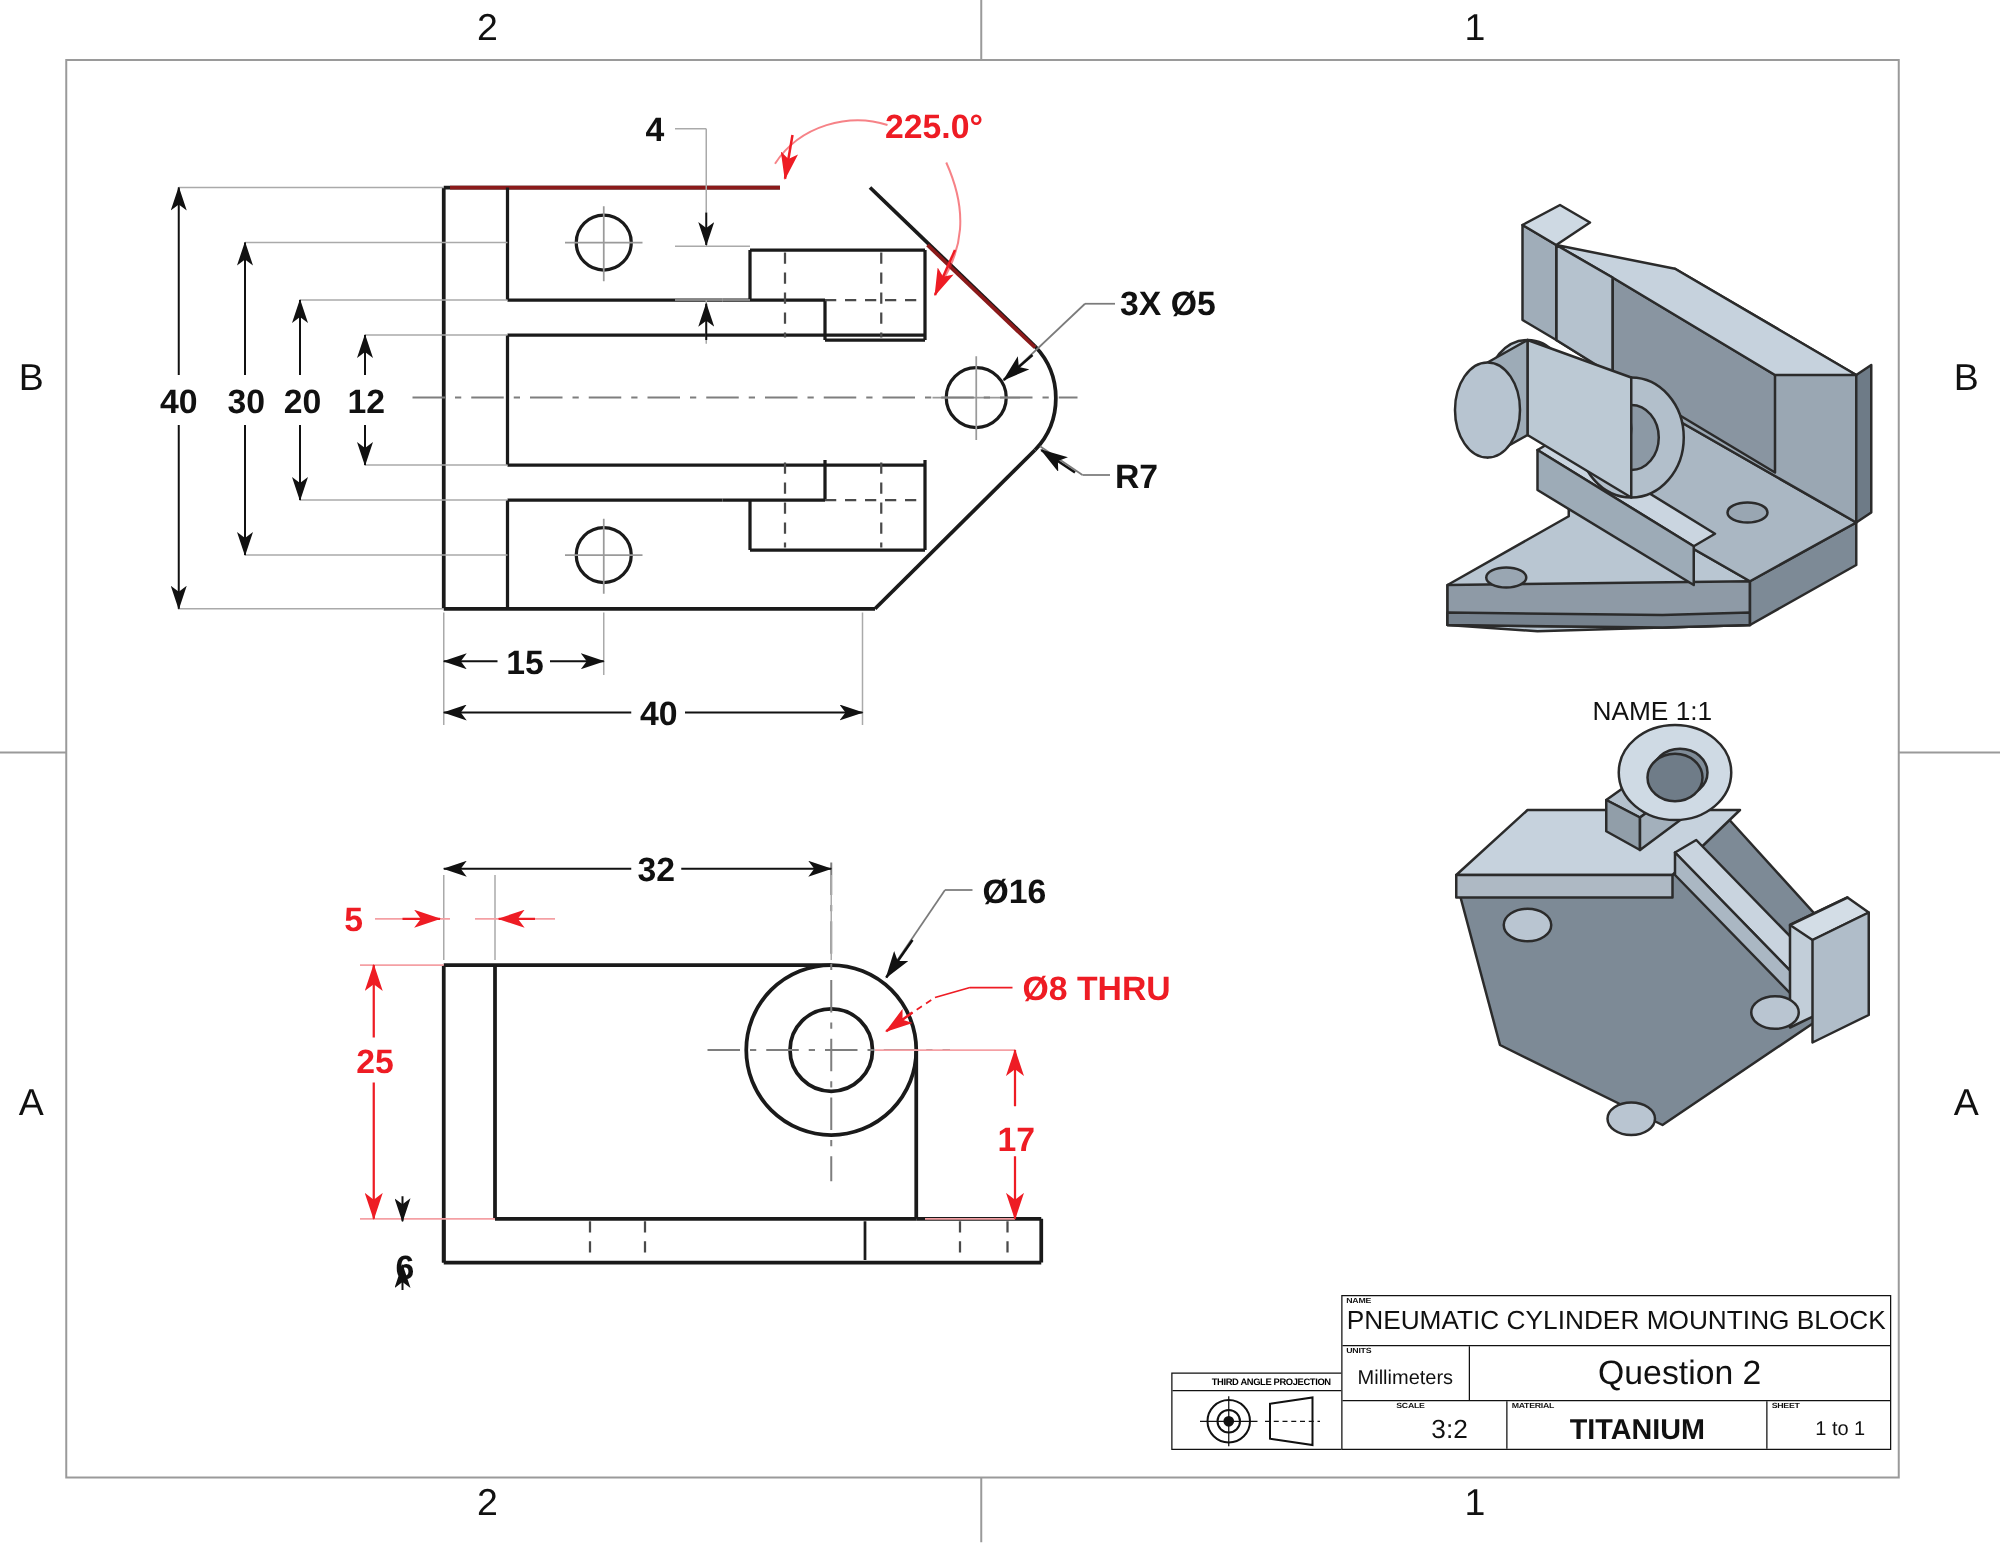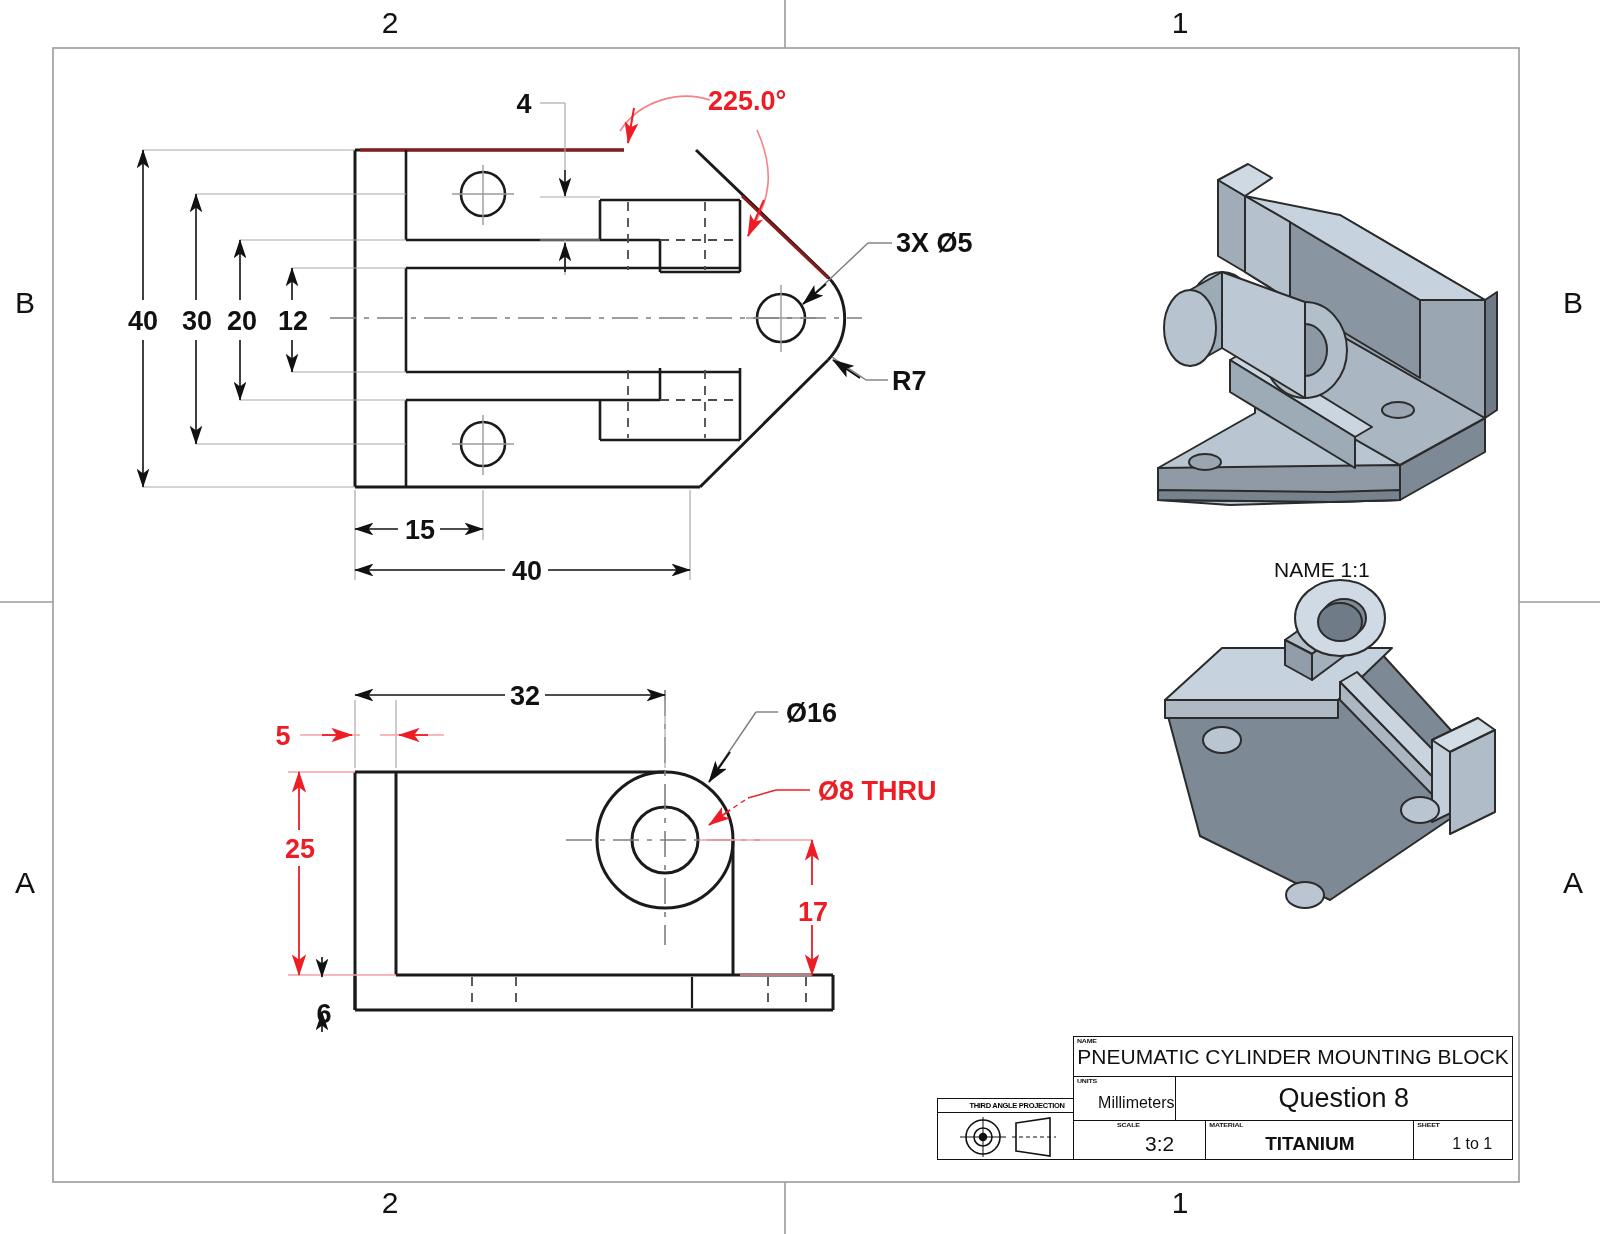--- a/index.html
+++ b/index.html
@@ -15,21 +15,21 @@
       border:1.6px solid #111;box-sizing:border-box;background:#fff;}
   .tb-row{display:flex;border-bottom:1.6px solid #111;box-sizing:border-box;}
   .tb-row:last-child{border-bottom:none;margin-left:40px;}
   .tb-cell{position:relative;box-sizing:border-box;border-right:1.6px solid #111;
            display:flex;align-items:center;justify-content:center;}
   .tb-cell:last-child{border-right:none;}
   .tb-tag{position:absolute;left:3px;top:1px;font-size:7px;font-weight:700;
           letter-spacing:-0.2px;color:#111;transform:scaleY(0.85);transform-origin:left top;}
   .tb-val{font-size:21px;color:#111;}
   .tb-val.big{font-size:27px;}
-  .tb-val.bold{font-weight:700;font-size:19px;}
+  .tb-val.bold{font-weight:700;font-size:23px;}
   .tb-val.small{font-size:16px;}
   .tap{position:absolute;left:937px;top:1098px;width:160px;height:62px;
        border:1.6px solid #111;box-sizing:border-box;background:#fff;}
   .tap-title{position:absolute;left:0;right:0;top:0;height:14px;
              border-bottom:1.4px solid #111;box-sizing:border-box;
              font-size:7.5px;font-weight:700;display:flex;align-items:center;
              justify-content:center;letter-spacing:-0.3px;}
   .scale-note{position:absolute;font-size:21px;color:#111;}
 </style>
 </head>
@@ -430,26 +430,26 @@
   </div>
 
   <div class="tb">
     <div class="tb-row" style="height:40px;">
       <div class="tb-cell" style="width:100%;">
         <span class="tb-tag">NAME</span>
         <span class="tb-val">PNEUMATIC CYLINDER MOUNTING BLOCK</span>
       </div>
     </div>
     <div class="tb-row" style="height:44px;">
-      <div class="tb-cell" style="width:102px;justify-content:flex-end;">
+      <div class="tb-cell" style="width:102px;">
         <span class="tb-tag">UNITS</span>
         <span class="tb-val small" style="padding-top:8px;">Millimeters</span>
       </div>
       <div class="tb-cell" style="width:338px;">
-        <span class="tb-val big">Question 8</span>
+        <span class="tb-val big">Question 2</span>
       </div>
     </div>
     <div class="tb-row" style="height:38px;">
       <div class="tb-cell" style="width:102px;">
         <span class="tb-tag">SCALE</span>
         <span class="tb-val" style="padding-top:8px;">3:2</span>
       </div>
       <div class="tb-cell" style="width:230px;">
         <span class="tb-tag">MATERIAL</span>
         <span class="tb-val bold" style="padding-top:7px;">TITANIUM</span>

